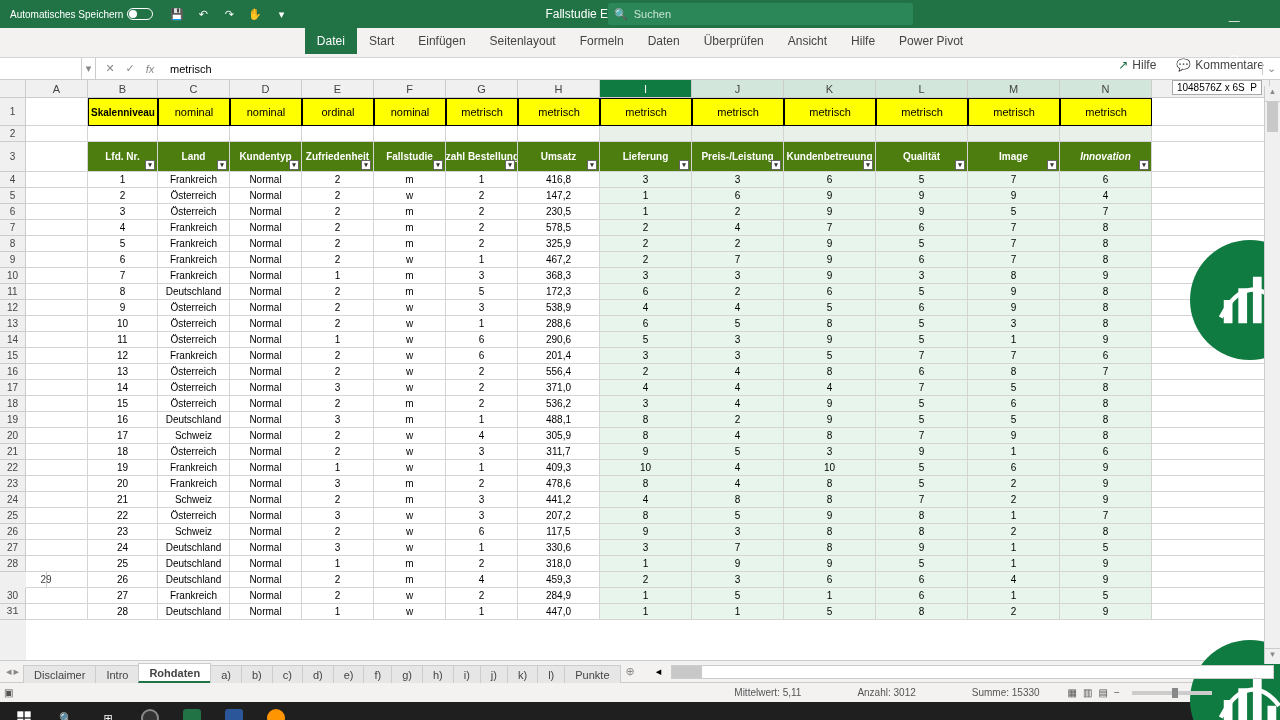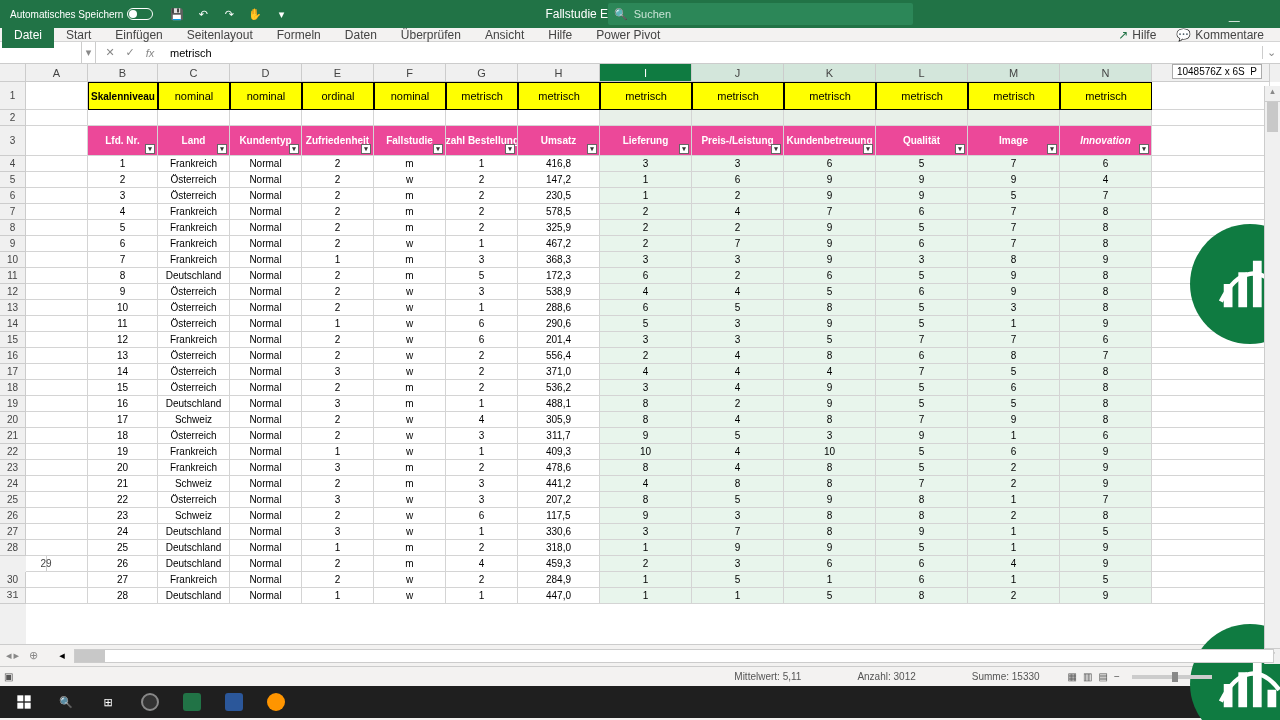--- a/index.html
+++ b/index.html
@@ -12,21 +12,21 @@
 .toggle::after { content: ''; width: 8px; height: 8px; background: #fff; border-radius: 50%; position: absolute; top: 1px; left: 1px; }
 .qat { display: flex; gap: 6px; padding: 0 8px; }
 .qat-btn { width: 20px; height: 20px; display: flex; align-items: center; justify-content: center; color: #fff; cursor: pointer; }
 .doc-title { position: absolute; left: 50%; transform: translateX(-50%); font-size: 12px; display: flex; align-items: center; gap: 4px; color:#fff;}
 .searchbox { position: absolute; left: 608px; width: 305px; height: 22px; background: #2c8758; border-radius: 2px; display: flex; align-items: center; padding: 0 6px; color: #c9e4d6; font-size: 11px; gap:6px;}
 .titlebar-right { margin-left: auto; display: flex; align-items: flex-start; gap: 10px; flex-direction: column; }
 .avatar { width: 18px; height: 18px; background: #ffb900; border-radius: 50%; font-size: 9px; display: flex; align-items: center; justify-content: center; color:#333; }
 .winbtn { width: 40px; height: 28px; display: flex; align-items: center; justify-content: center; color: #fff; cursor: pointer; }
 
 
-.ribbon-tabs { height: 14px; background: #f3f2f1; display: flex; align-items: center; padding: 0 2px; border-bottom: 1px solid #d4d4d4;}
+.ribbon-tabs { height: 30px; background: #f3f2f1; display: flex; align-items: center; padding: 0 2px; border-bottom: 1px solid #d4d4d4; flex-direction: column;}
 .ribbon-tab { padding: 6px 12px; font-size: 12px; color: #444; cursor: pointer; }
 .ribbon-tab.file { background: #217346; color: #fff; }
 .ribbon-right { margin-left: auto; display: flex; gap: 4px; padding-right:6px;}
 .ribbon-share { padding: 4px 8px; font-size: 12px; color: #444; display:flex; align-items:center; gap:4px;}
 
 
 .formulabar { height: 22px; background: #fff; display: flex; align-items: center; border-bottom: 1px solid #ccc; }
 .namebox { width: 82px; border-right: 1px solid #ccc; padding: 0 4px; font-size: 11px; height:100%; display:flex; align-items:center;}
 .namebox-dd { width:14px; border-right:1px solid #ccc; height:100%; display:flex; align-items:center; justify-content:center; color:#888;}
 .fx-buttons { display: flex; align-items: center; gap: 4px; padding: 0 6px; color: #888; }
@@ -52,21 +52,21 @@
 
 .wA{width:62px;} .wB{width:70px;} .wC{width:72px;} .wD{width:72px;} .wE{width:72px;} .wF{width:72px;} .wG{width:72px;} .wH{width:82px;}
 .wI{width:92px;} .wJ{width:92px;} .wK{width:92px;} .wL{width:92px;} .wM{width:92px;} .wN{width:92px;}
 .wRest{width:118px;}
 
 .row1 { height:28px;}
 .row1 .cell{ height:28px; font-size:11px;}
 .yellow { background:#ffff00; border:1px solid #000;}
 .yellow.bold { font-weight:600;}
 
-.hdr { background:#ec4899; color:#fff; font-weight:600; font-size:10px; position:relative;}
+.hdr { background:#4d7c0f; color:#fff; font-weight:600; font-size:10px; position:relative;}
 .hdr .dd { position:absolute; right:2px; bottom:1px; width:10px; height:10px; background:#fff; border:1px solid #666; font-size:7px; line-height:8px; text-align:center; color:#333;}
 .row3 { height:30px;}
 .row3 .cell{ height:30px;}
 
 .data-sel { background:#e8f5ec;}
 
 
 .sel-size-box { position:absolute; top:0; right:18px; background:#fff; border:1px solid #aaa; font-size:10px; padding:1px 4px; z-index:5;}
 
 
@@ -818,20 +818,38 @@
   <div class="btn">▴</div>
   <div class="thumb"></div>
   <div class="btn" style="position:absolute;bottom:0;left:0;right:0;border-top:1px solid #ccc;border-bottom:none;">▾</div>
 </div>
 
 <div class="sheettabs-bar">
   <div class="st-nav">
     <span>◂</span>
     <span>▸</span>
   </div>
+  <div class="sheet-tabs" id="sheet-tabs">
+      <div class="sheet-tab">Disclaimer</div>
+      <div class="sheet-tab">Intro</div>
+      <div class="sheet-tab active">Rohdaten</div>
+      <div class="sheet-tab">a)</div>
+      <div class="sheet-tab">b)</div>
+      <div class="sheet-tab">c)</div>
+      <div class="sheet-tab">d)</div>
+      <div class="sheet-tab">e)</div>
+      <div class="sheet-tab">f)</div>
+      <div class="sheet-tab">g)</div>
+      <div class="sheet-tab">h)</div>
+      <div class="sheet-tab">i)</div>
+      <div class="sheet-tab">j)</div>
+      <div class="sheet-tab">k)</div>
+      <div class="sheet-tab">l)</div>
+      <div class="sheet-tab">Punkte</div>
+    </div>
   <span class="sheet-add">⊕</span>
   <div class="hscroll-track">
     <span style="position:absolute;left:-16px;top:-1px;">◂</span>
     <div class="hscroll-thumb"></div>
 
   </div>
 </div>
 
 <div class="statusbar">
   <span>▣</span>

